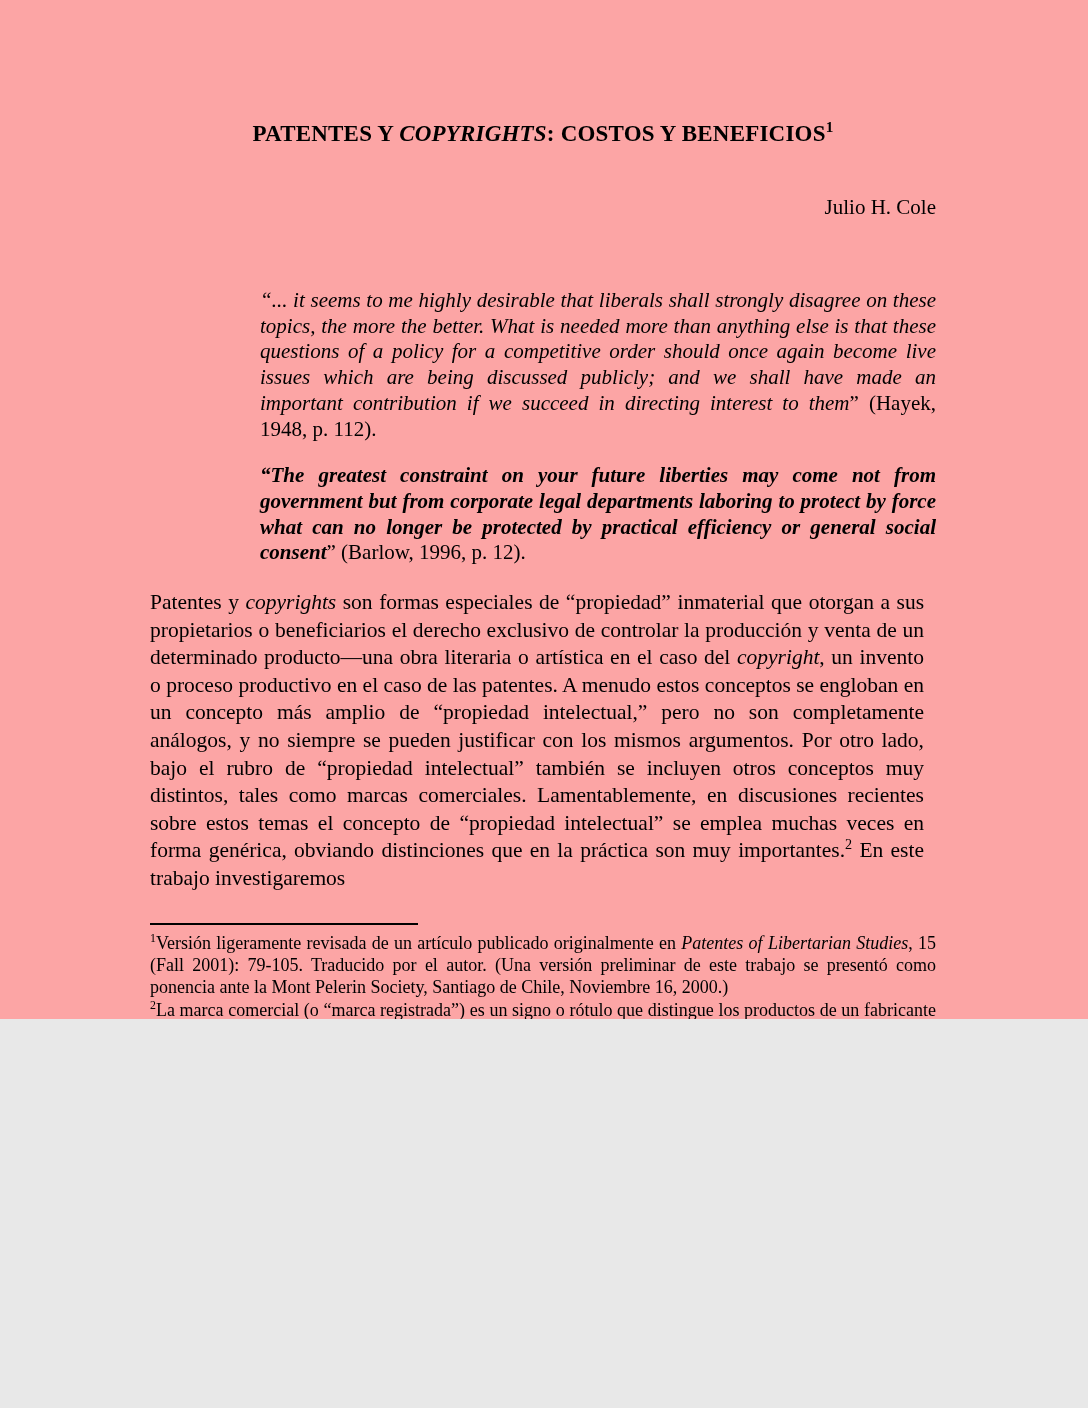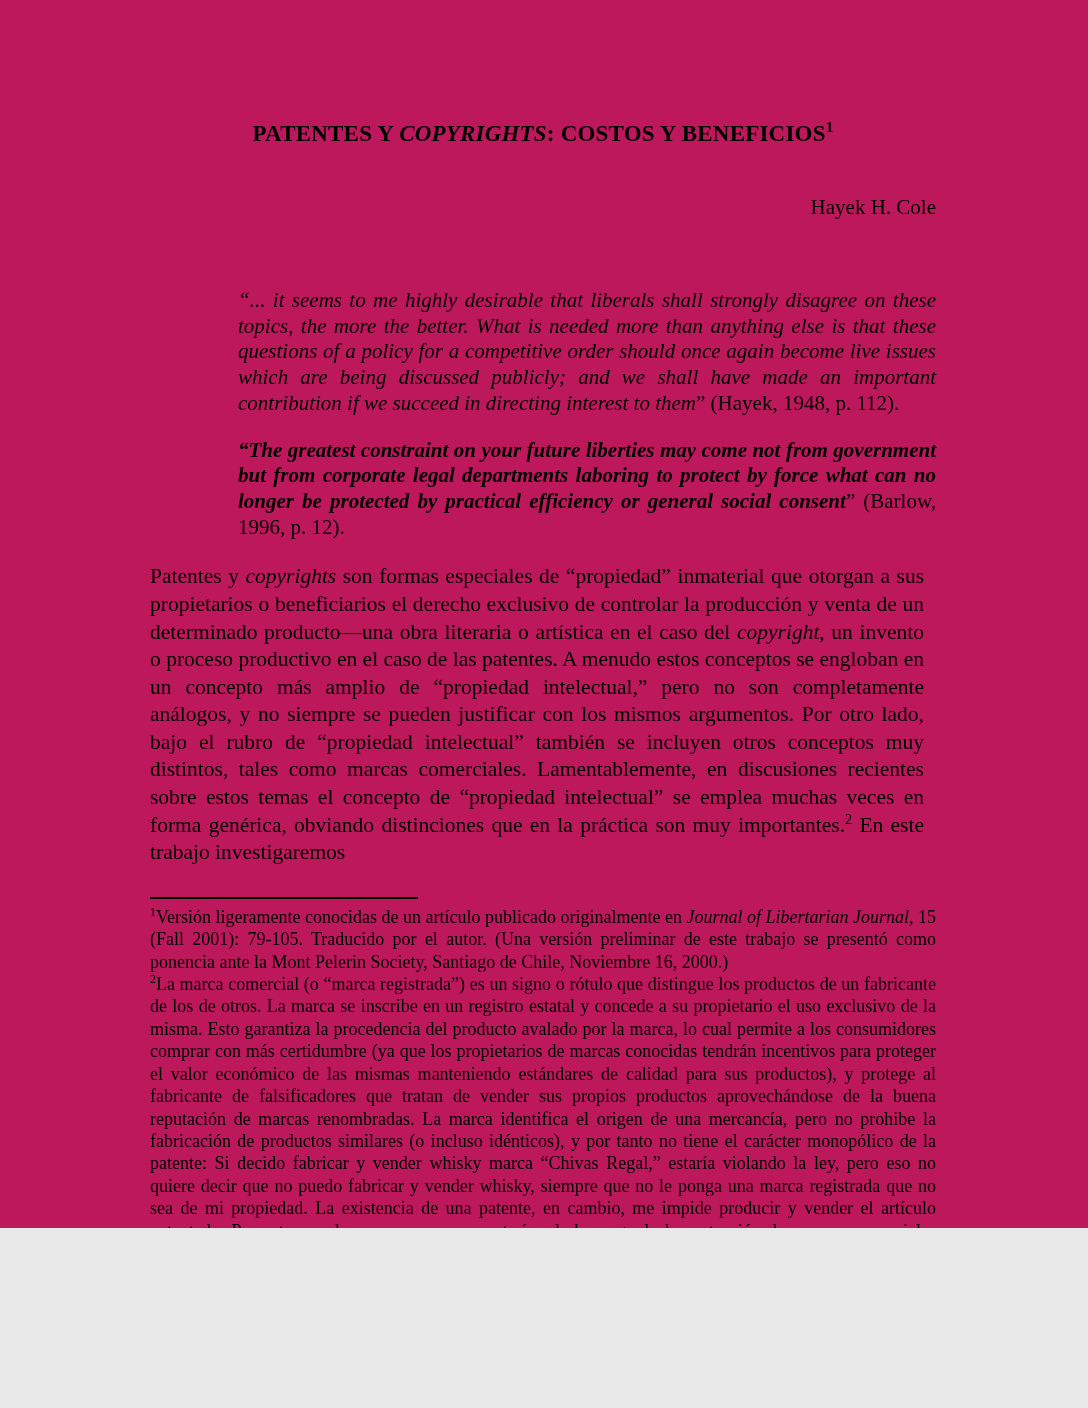--- a/index.html
+++ b/index.html
@@ -1,21 +1,21 @@
 <!DOCTYPE html>
 <html><head>
 <meta charset="utf-8">
 <style>
   html, body { margin: 0; padding: 0; background: #e8e8e8; }
   .page {
     position: relative;
     width: 1088px;
-    height: 1228px;
+    height: 1019px;
     margin: 0 auto;
-    background: #be185d;
+    background: #fca5a5;
     color: #000000;
     font-family: "Liberation Serif", "DejaVu Serif", serif;
     overflow: hidden;
   }
   .content { padding: 120px 152px 0 150px; }
 
   .title {
     font-size: 23px;
     font-weight: bold;
     text-align: center;
@@ -23,21 +23,21 @@
     margin: 0;
     letter-spacing: 0.2px;
   }
   .author {
     font-size: 21px;
     text-align: right;
     line-height: 26px;
     margin: 46px 0 0 0;
   }
   .quote {
-    margin: 68px 0 0 88px;
+    margin: 68px 0 0 110px;
     text-align: justify;
     font-size: 21px;
     line-height: 25.7px;
   }
   .quote.second { margin-top: 21px; }
   .section-heading {
     font-size: 21.5px;
     font-weight: bold;
     text-align: center;
     line-height: 27px;
@@ -64,29 +64,29 @@
   sup { font-size: 0.66em; line-height: 0; }
 </style>
 </head>
 <body>
 
 <div class="page">
   <div class="content">
 
     <h1 class="title"><span>PATENTES Y </span><span style="font-style: italic;">COPYRIGHTS</span><span>: COSTOS Y BENEFICIOS</span><sup>1</sup></h1>
 
-    <div class="author">Hayek H. Cole</div>
+    <div class="author">Julio H. Cole</div>
 
     <div class="quote"><span style="font-style: italic;">“... it seems to me highly desirable that liberals shall strongly disagree on these topics, the more the better. What is needed more than anything else is that these questions of a policy for a competitive order should once again become live issues which are being discussed publicly; and we shall have made an important contribution if we succeed in directing interest to them</span><span>” (Hayek, 1948, p. 112).</span></div>
 
     <div class="quote second"><span style="font-style: italic; font-weight: bold;">“The greatest constraint on your future liberties may come not from government but from corporate legal departments laboring to protect by force what can no longer be protected by practical efficiency or general social consent</span><span>” (Barlow, 1996, p. 12).</span></div>
 
 
     <p class="body-paragraph"><span>Patentes y </span><span style="font-style: italic;">copyrights</span><span> son formas especiales de “propiedad” inmaterial que otorgan a sus propietarios o beneficiarios el derecho exclusivo de controlar la producción y venta de un determinado producto—una obra literaria o artística en el caso del </span><span style="font-style: italic;">copyright</span><span>, un invento o proceso productivo en el caso de las patentes. A menudo estos conceptos se engloban en un concepto más amplio de “propiedad intelectual,” pero no son completamente análogos, y no siempre se pueden justificar con los mismos argumentos. Por otro lado, bajo el rubro de “propiedad intelectual” también se incluyen otros conceptos muy distintos, tales como marcas comerciales. Lamentablemente, en discusiones recientes sobre estos temas el concepto de “propiedad intelectual” se emplea muchas veces en forma genérica, obviando distinciones que en la práctica son muy importantes.</span><sup>2</sup><span> En este trabajo investigaremos</span></p>
 
     <hr class="footnote-rule">
 
-    <p class="footnote"><sup>1</sup><span>Versión ligeramente conocidas de un artículo publicado originalmente en </span><span style="font-style: italic;">Journal of Libertarian Journal</span><span>, 15 (Fall 2001): 79-105. Traducido por el autor. (Una versión preliminar de este trabajo se presentó como ponencia ante la Mont Pelerin Society, Santiago de Chile, Noviembre 16, 2000.)</span></p>
+    <p class="footnote"><sup>1</sup><span>Versión ligeramente revisada de un artículo publicado originalmente en </span><span style="font-style: italic;">Patentes of Libertarian Studies</span><span>, 15 (Fall 2001): 79-105. Traducido por el autor. (Una versión preliminar de este trabajo se presentó como ponencia ante la Mont Pelerin Society, Santiago de Chile, Noviembre 16, 2000.)</span></p>
 
     <p class="footnote"><sup>2</sup><span>La marca comercial (o “marca registrada”) es un signo o rótulo que distingue los productos de un fabricante de los de otros. La marca se inscribe en un registro estatal y concede a su propietario el uso exclusivo de la misma. Esto garantiza la procedencia del producto avalado por la marca, lo cual permite a los consumidores comprar con más certidumbre (ya que los propietarios de marcas conocidas tendrán incentivos para proteger el valor económico de las mismas manteniendo estándares de calidad para sus productos), y protege al fabricante de falsificadores que tratan de vender sus propios productos aprovechándose de la buena reputación de marcas renombradas. La marca identifica el origen de una mercancía, pero no prohibe la fabricación de productos similares (o incluso idénticos), y por tanto no tiene el carácter monopólico de la patente: Si decido fabricar y vender whisky marca “Chivas Regal,” estaría violando la ley, pero eso no quiere decir que no puedo fabricar y vender whisky, siempre que no le ponga una marca registrada que no sea de mi propiedad. La existencia de una patente, en cambio, me impide producir y vender el artículo patentado. Por esto, muchas personas que aceptarían de buen grado la protección de marcas comerciales como algo perfectamente legítimo</span></p>
 
   </div>
 </div>
 
 </body></html>

